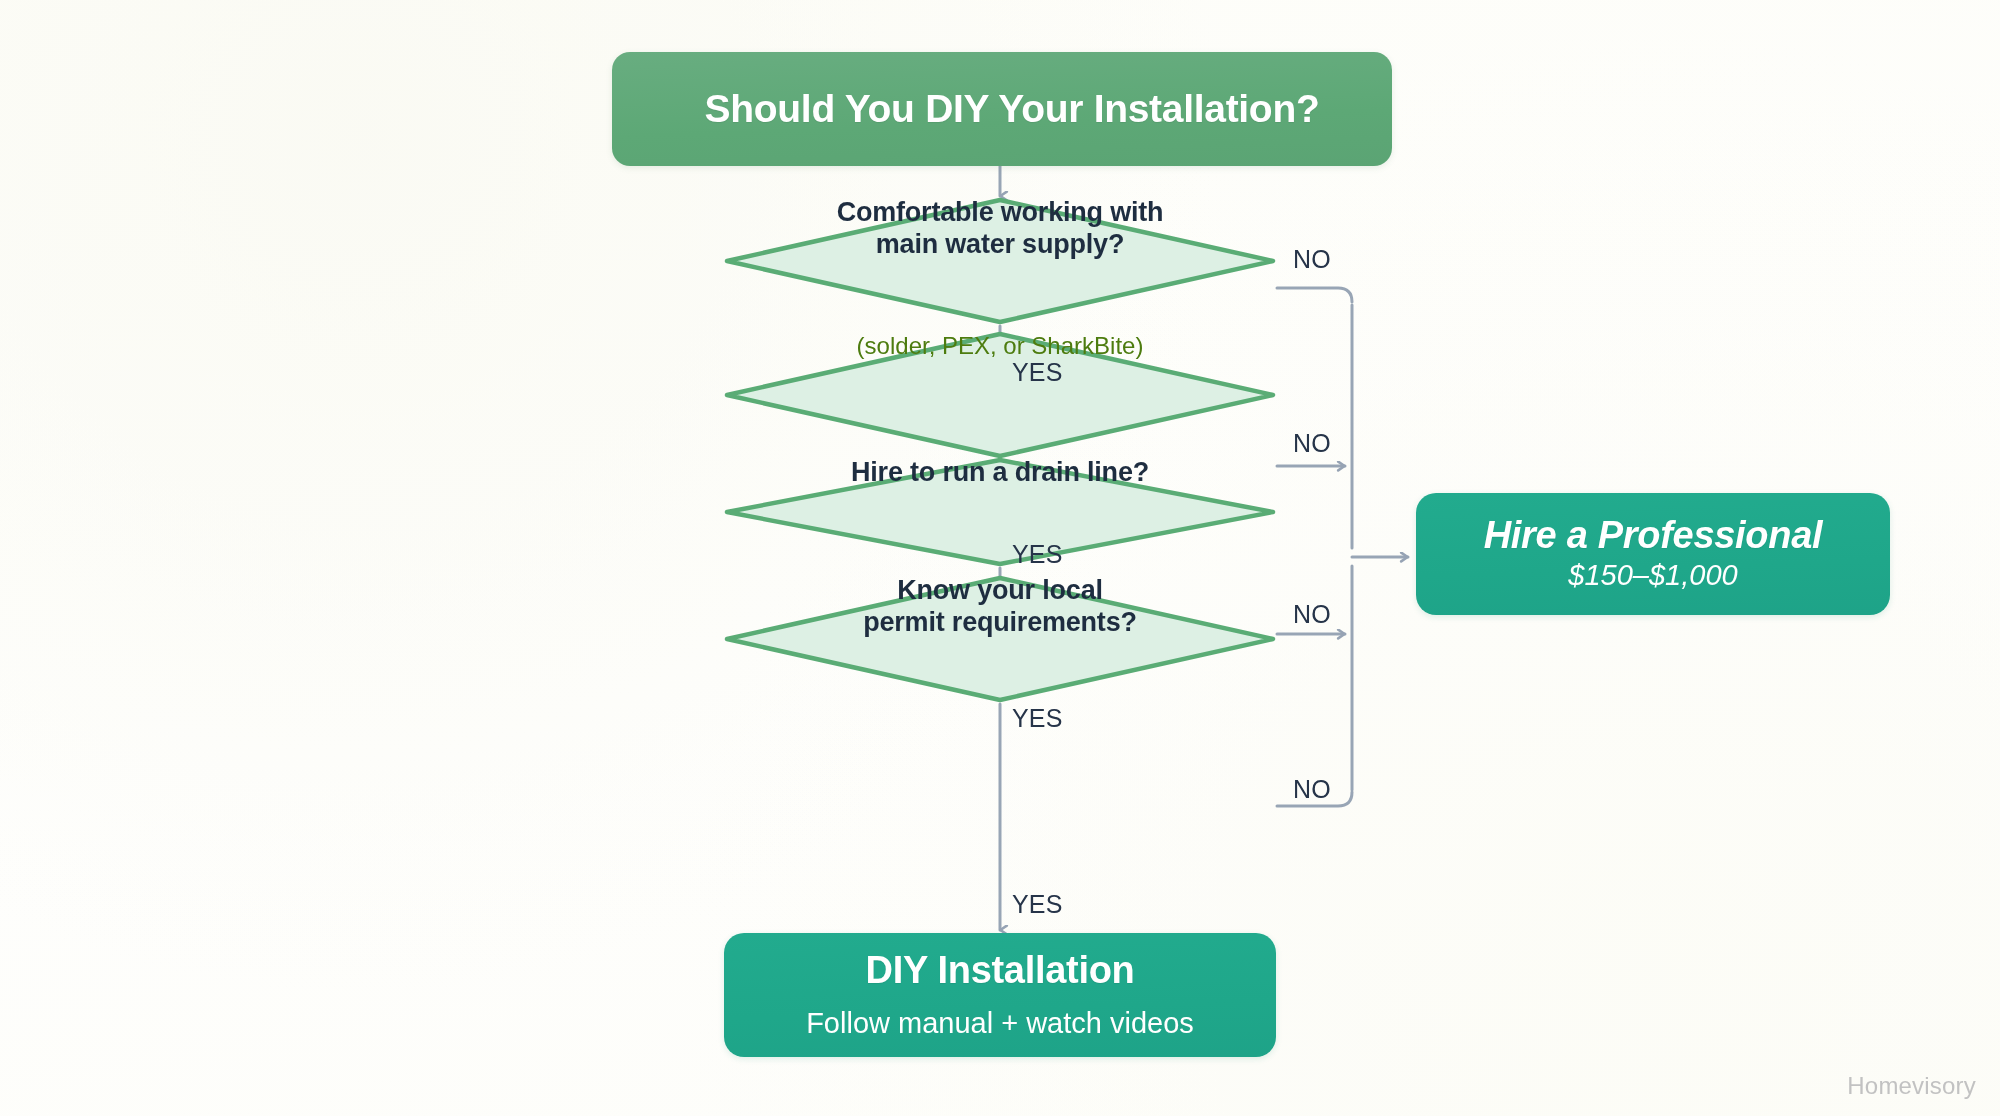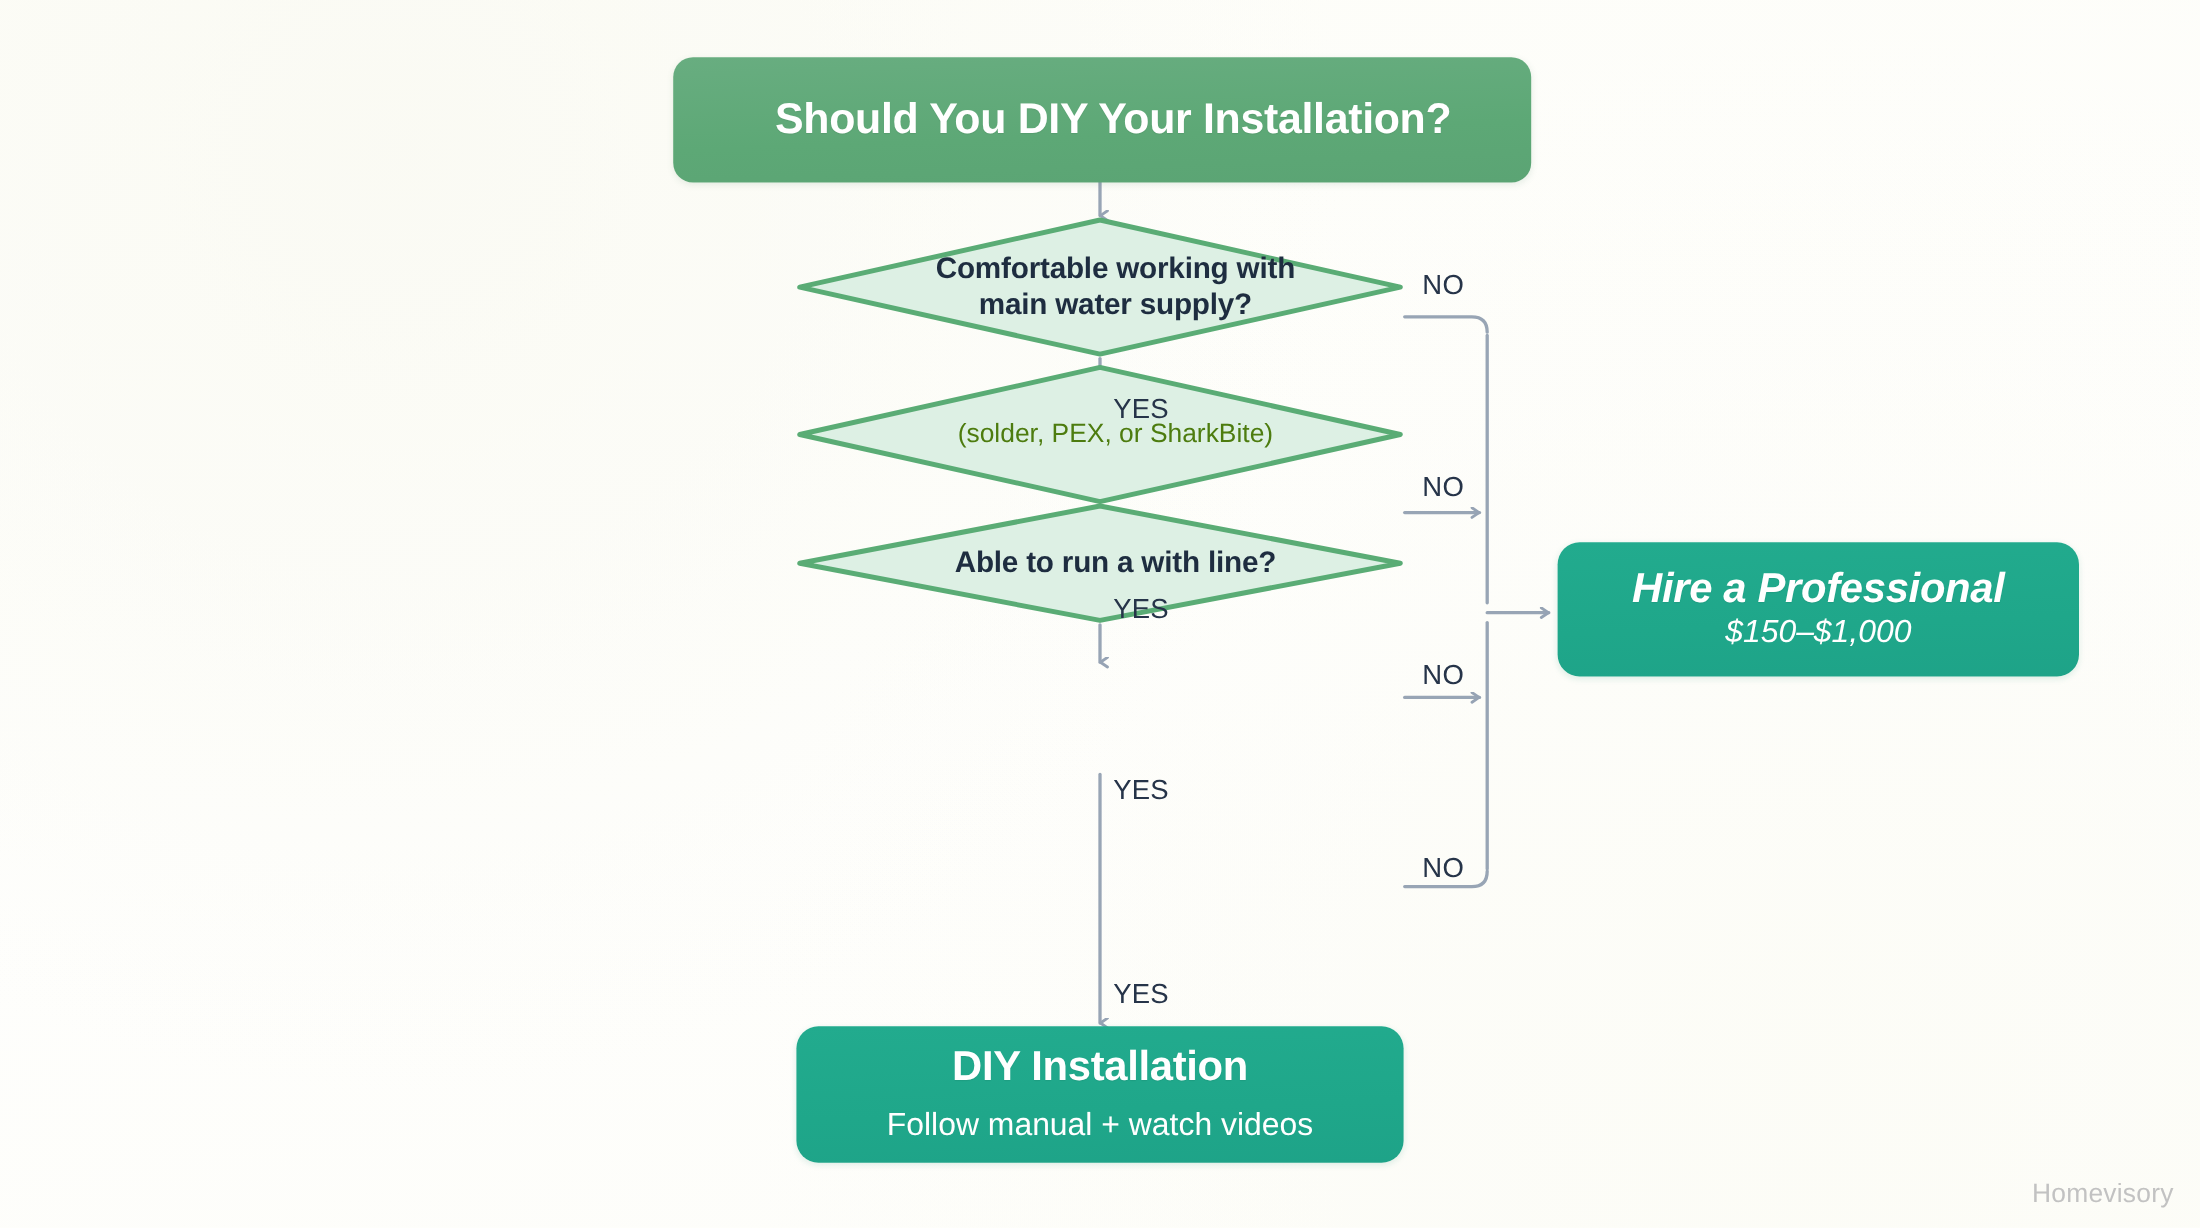--- a/index.html
+++ b/index.html
@@ -111,28 +111,28 @@
     position: absolute;
   }
   .diamond-wrap svg {
     position: absolute;
     left: 0;
     top: 0;
     overflow: visible;
   }
   .diamond-label {
     position: absolute;
-    left: 14px;
+    left: 0;
     top: 0;
     width: 100%;
     height: 100%;
     display: flex;
     flex-direction: column;
     align-items: center;
-    justify-content: center;
+    justify-content: flex-start;
     text-align: center;
     color: #1e2d40;
     pointer-events: none;
   }
   .diamond-label .d1 {
     font-weight: 700;
     font-size: 27px;
     line-height: 1.18;
     letter-spacing: -0.2px;
   }
@@ -231,24 +231,33 @@
     <div class="diamond-label">
       <span class="d2">(solder, PEX, or SharkBite)</span>
     </div>
   </div>
 
   <div class="diamond-wrap" id="node-q3">
     <svg width="552" height="110" viewBox="0 0 552 110" xmlns="http://www.w3.org/2000/svg">
       <path d="M276,3 L549,55 L276,107 L3,55 Z" fill="#ddf0e4" stroke="#5aac75" stroke-width="4.5" stroke-linejoin="round"></path>
     </svg>
     <div class="diamond-label">
-      <span class="d1">Able to run a with line?</span>
-    </div>
-  </div>
-
+      <span class="d1">Hire to run a drain line?</span>
+    </div>
+  </div>
+
+  <div class="diamond-wrap" id="node-q4">
+    <svg width="552" height="128" viewBox="0 0 552 128" xmlns="http://www.w3.org/2000/svg">
+      <path d="M276,3 L549,64 L276,125 L3,64 Z" fill="#ddf0e4" stroke="#5aac75" stroke-width="4.5" stroke-linejoin="round"></path>
+    </svg>
+    <div class="diamond-label">
+      <span class="d1">Know your local</span>
+      <span class="d1">permit requirements?</span>
+    </div>
+  </div>
 
   <div class="node rect" id="node-pro">
     <span class="t1">Hire a Professional</span>
     <span class="t2">$150–$1,000</span>
   </div>
 
   <div class="node rect" id="node-diy">
     <span class="t1">DIY Installation</span>
     <span class="t2">Follow manual + watch videos</span>
   </div>

